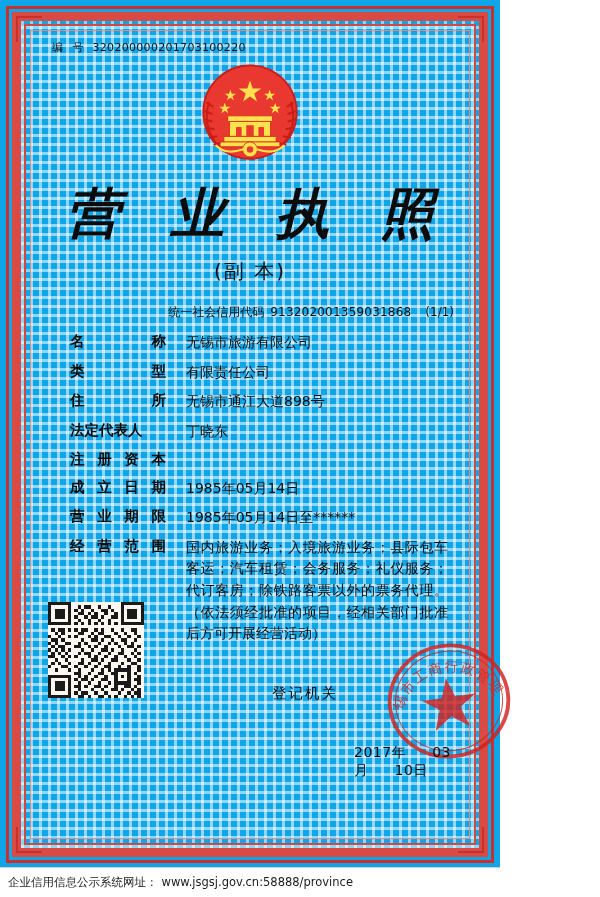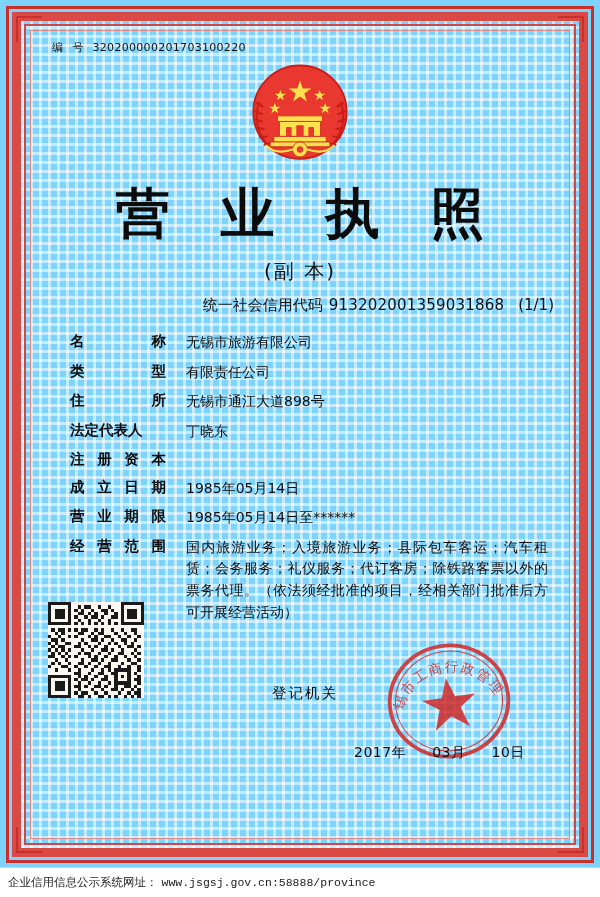--- a/index.html
+++ b/index.html
@@ -8,23 +8,23 @@
   }
   body {
     width: 600px;
     height: 897px;
     background: #ffffff;
     font-family: "DejaVu Sans", "Liberation Sans", sans-serif;
     overflow: hidden;
   }
   .license {
     position: relative;
-    width: 600px;
+    width: 500px;
     height: 897px;
-    background: #7dd3fc;
+    background: #0ea5e9;
     box-sizing: border-box;
   }
   
   .border-outer {
     position: absolute;
     left: 6px; top: 6px; right: 6px; bottom: 34px;
     border: 3px solid #c9302c;
     box-sizing: border-box;
   }
   .border-mid {
@@ -95,36 +95,37 @@
   .title {
     position: absolute;
     left: 0; right: 0; top: 142px;
     text-align: center;
     font-family: "DejaVu Sans", "Liberation Sans", sans-serif;
     font-size: 54px;
     font-weight: bold;
     letter-spacing: 16px;
     text-indent: 16px;
     color: #0c0c0c;
+    font-style: italic;
   }
   .subtitle {
     position: absolute;
     left: 0; right: 0; top: 222px;
     text-align: center;
     font-size: 20px;
     color: #111;
     letter-spacing: 2px;
   }
 
   
   .credit-line {
     position: absolute;
     right: 10px;
-    top: 260px;
-    font-size: 15px;
+    top: 268px;
+    font-size: 12px;
     color: #111;
     white-space: nowrap;
   }
   .credit-line .code {
     margin-left: 6px;
     letter-spacing: 0.2px;
   }
   .credit-line .page {
     margin-left: 14px;
   }
@@ -215,21 +216,21 @@
     background: #ffffff;
     border-top: 1px solid #cfcfcf;
     display: flex;
     align-items: center;
     justify-content: space-between;
     padding: 0 8px;
     box-sizing: border-box;
     font-size: 11.5px;
     color: #1a1a1a;
   }
-  .footer-left { white-space: nowrap; font-family: Liberation Mono, monospace; }
+  .footer-left { white-space: nowrap; }
   .footer-left .url { margin-left: 4px; }
   .footer-right { white-space: nowrap; }
 </style>
 </head>
 <body>
 
 <div class="license">
 
   <div class="border-outer"></div>
   <div class="border-mid"></div>

